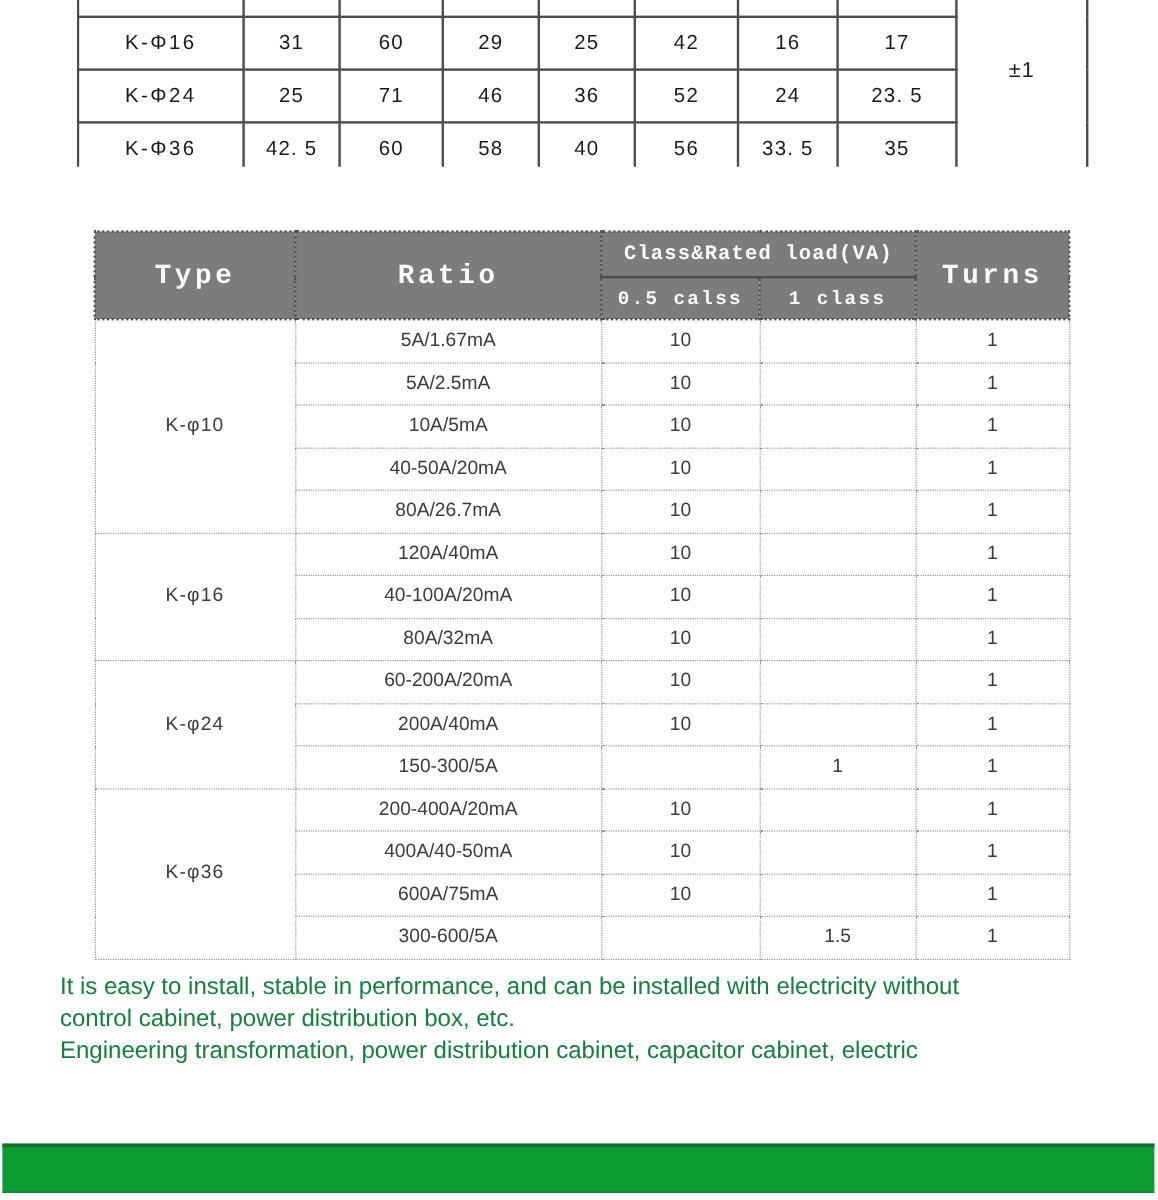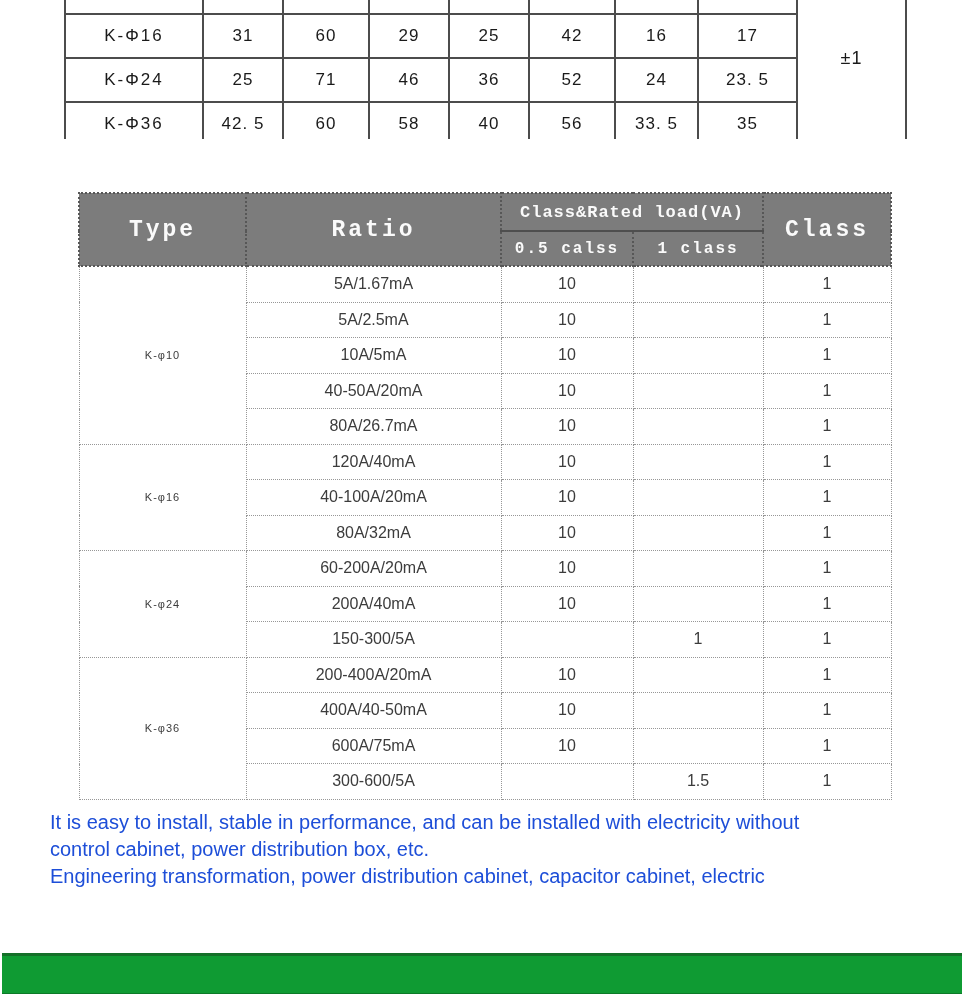--- a/index.html
+++ b/index.html
@@ -60,26 +60,26 @@
   table.spec td {
     border: 1px dotted #979797;
     text-align: center;
     vertical-align: middle;
     height: 34.5px;
     font-size: 16px;
     color: #3c3c3c;
     padding: 0;
     background: #ffffff;
   }
-  table.spec td.grp { font-size: 11px; letter-spacing: 1px; margin-top: 48px; }
+  table.spec td.grp { font-size: 16px; letter-spacing: 1px; margin-top: 48px; }
 
   
   .desc {
     position: absolute; left: 50px; top: 809px; width: 880px;
-    font-size: 20px; line-height: 27px; color: #1d4ed8;
+    font-size: 20px; line-height: 27px; color: #15803d;
   }
 
   
   .green-bar {
     position: absolute; left: 2px; top: 953px; width: 960px; height: 37px;
     background: #0f9b33;
     border-top: 3px solid #147029;
     border-bottom: 1px solid #0c7a28;
   }
 </style>
@@ -152,21 +152,21 @@
         <col style="width:255px">
         <col style="width:132px">
       <col style="width:130px">
         <col style="width:128px">
     </colgroup>
     <thead>
       <tr>
         <th class="big" rowspan="2">Type</th>
         <th class="big" rowspan="2">Ratio</th>
         <th class="span-top" colspan="2">Class&amp;Rated load(VA)</th>
-        <th class="big" rowspan="2">Class</th>
+        <th class="big" rowspan="2">Turns</th>
       </tr>
       <tr>
         <th class="sub">0.5 calss</th>
         <th class="sub">1 class</th>
       </tr>
     </thead>
     <tbody>
 
       <tr>
         <td class="grp" rowspan="5">K-φ10</td>

